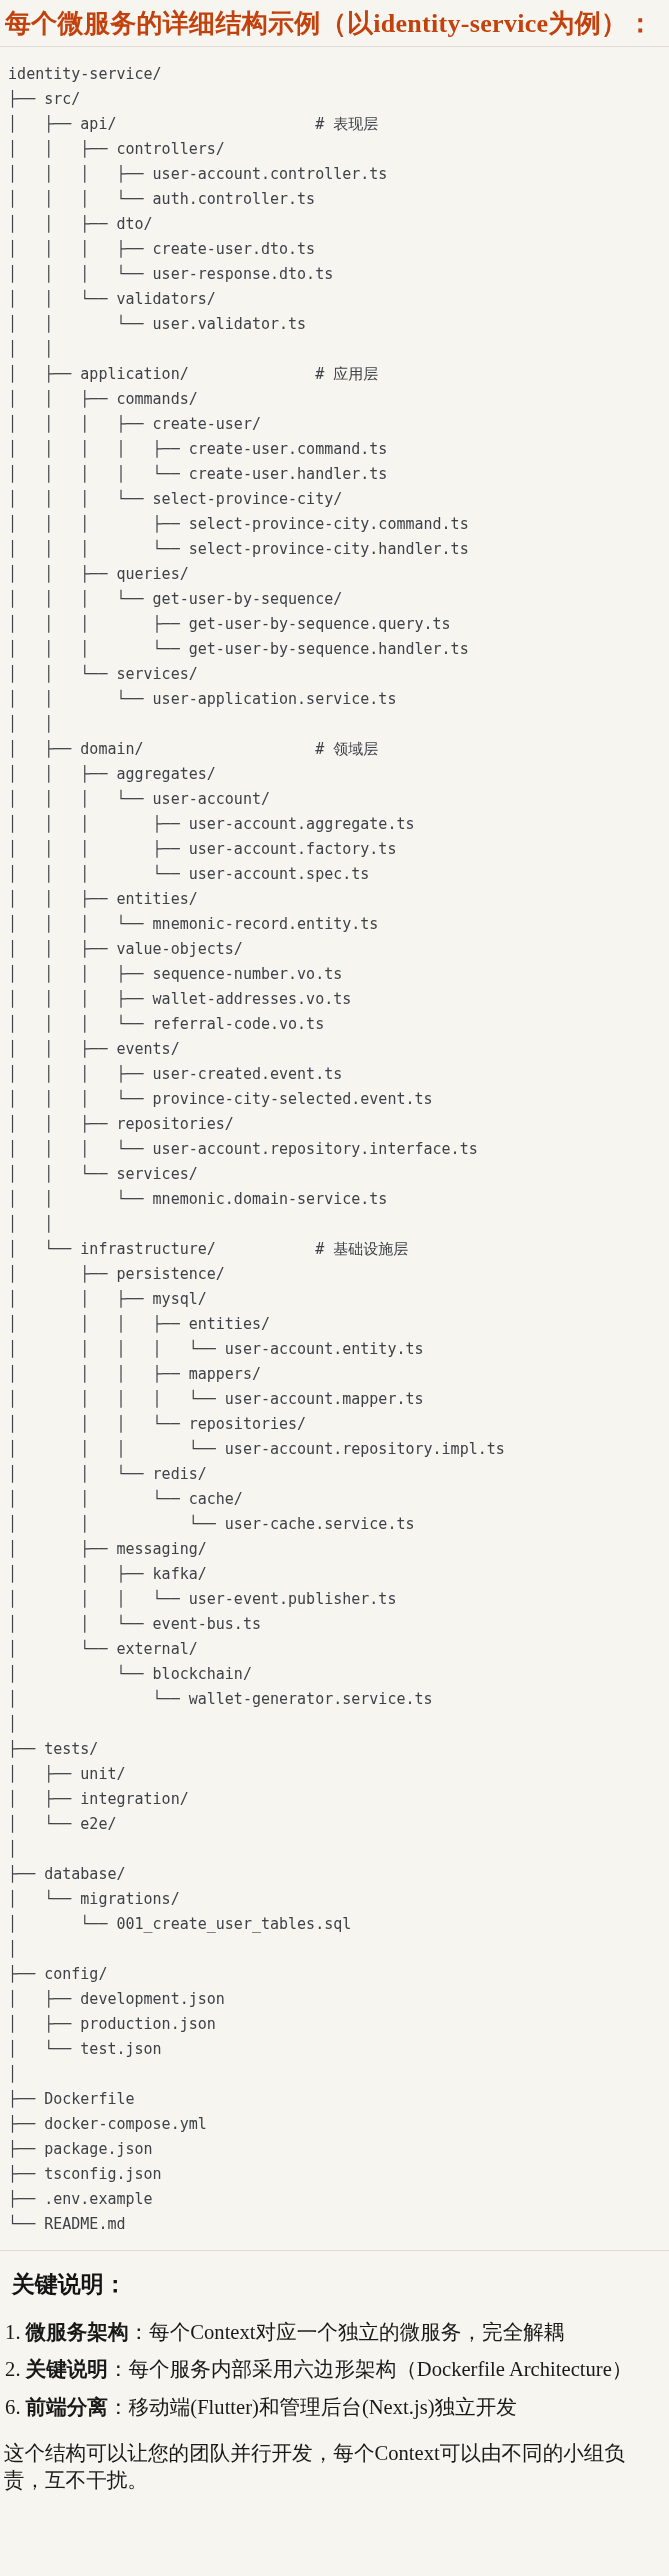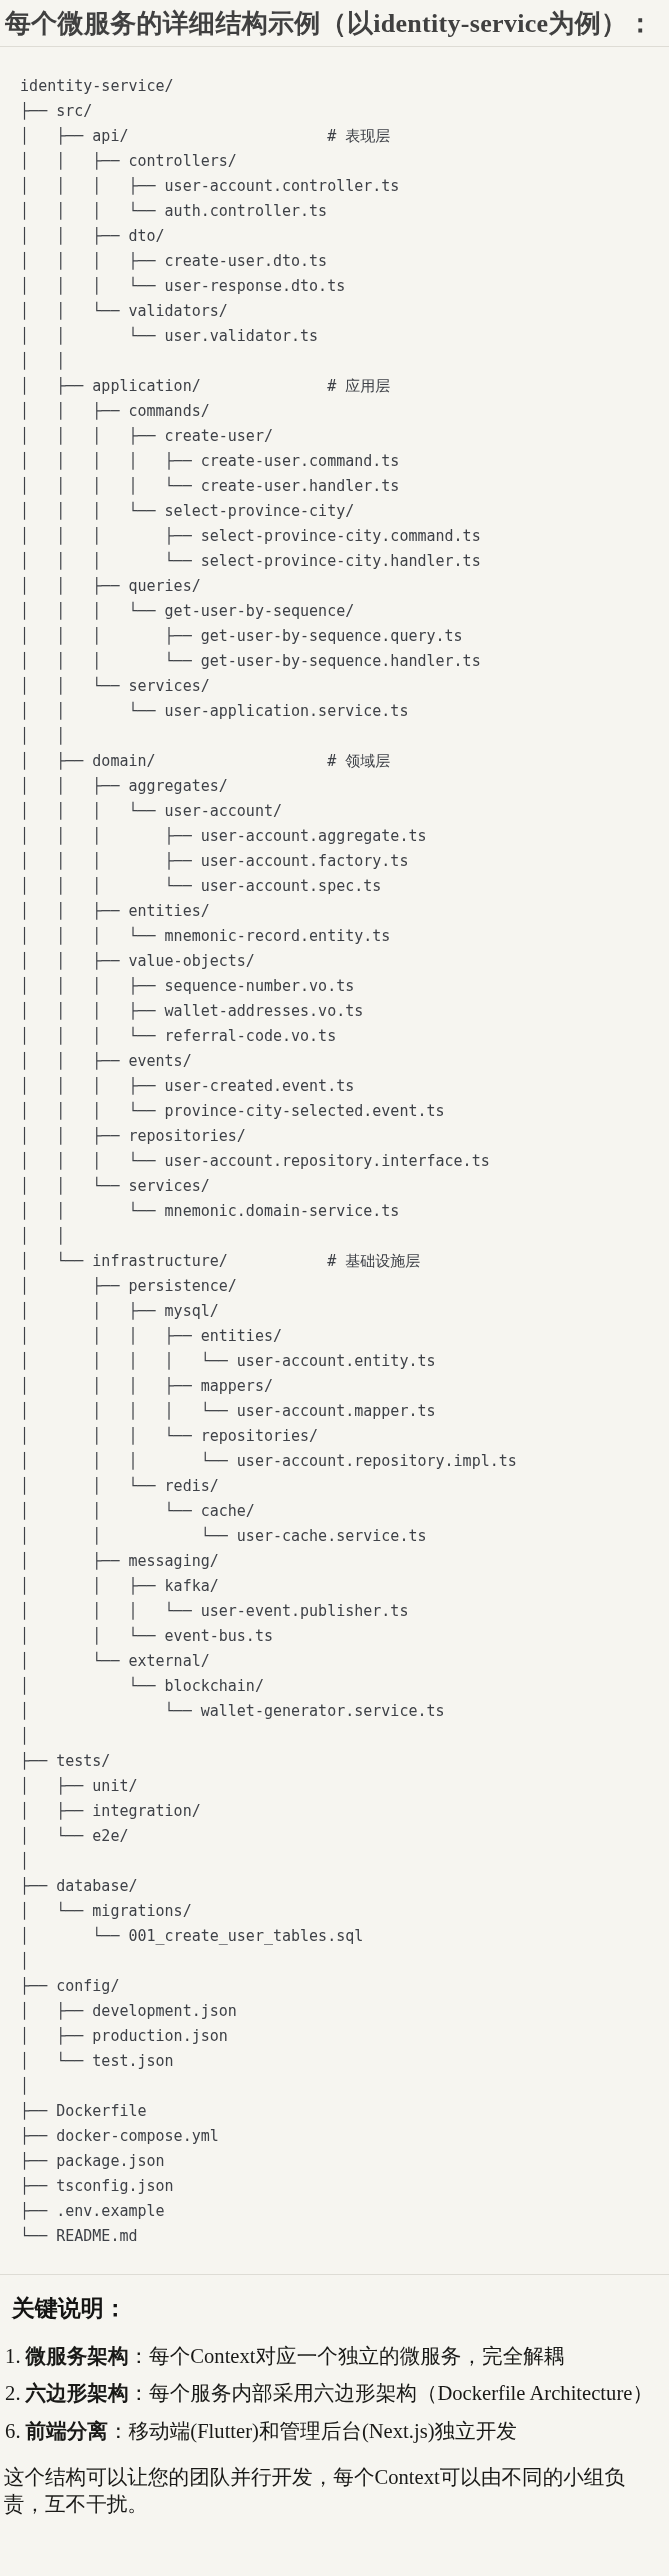--- a/index.html
+++ b/index.html
@@ -12,30 +12,30 @@
     box-sizing: border-box;
   }
   .page { width: 669px; }
 
   .doc-title {
     font-weight: 700;
     font-size: 26px;
     line-height: 1.2;
     padding: 8.1px 6.3px 6.3px 5px;
     margin: 0;
-    color: #404040;
+    color: #c2410c;
     letter-spacing: 0.3px;
   }
   .divider {
     border: none;
     border-top: 1.3px solid #dedcd5;
     margin: 0;
   }
   pre.tree {
-    margin: 12px;
+    margin: 0;
     padding: 15px 2.5px 13.8px 8.1px;
     font-family: "DejaVu Sans Mono", monospace;
     font-size: 15px;
     line-height: 25px;
     color: #3e4147;
     white-space: pre;
     overflow: hidden;
   }
   .notes {
     padding: 17.5px 6.3px 0 3.8px;
@@ -160,21 +160,21 @@
 
   <div class="notes">
 
     <h2 class="notes-heading">关键说明：</h2>
 
     <div class="note-item">
       <span class="note-num">1.</span><span class="note-label">微服务架构</span><span>：</span><span>每个Context对应一个独立的微服务，完全解耦</span>
     </div>
 
     <div class="note-item">
-      <span class="note-num">2.</span><span class="note-label">六边形架构</span><span>：</span><span>每个服务内部采用六边形架构（Dockerfile Architecture）</span>
+      <span class="note-num">2.</span><span class="note-label">关键说明</span><span>：</span><span>每个服务内部采用六边形架构（Dockerfile Architecture）</span>
     </div>
 
 
 
 
     <div class="note-item">
       <span class="note-num">6.</span><span class="note-label">前端分离</span><span>：</span><span>移动端(Flutter)和管理后台(Next.js)独立开发</span>
     </div>
 
     <p class="closing">这个结构可以让您的团队并行开发，每个Context可以由不同的小组负责，互不干扰。</p>

